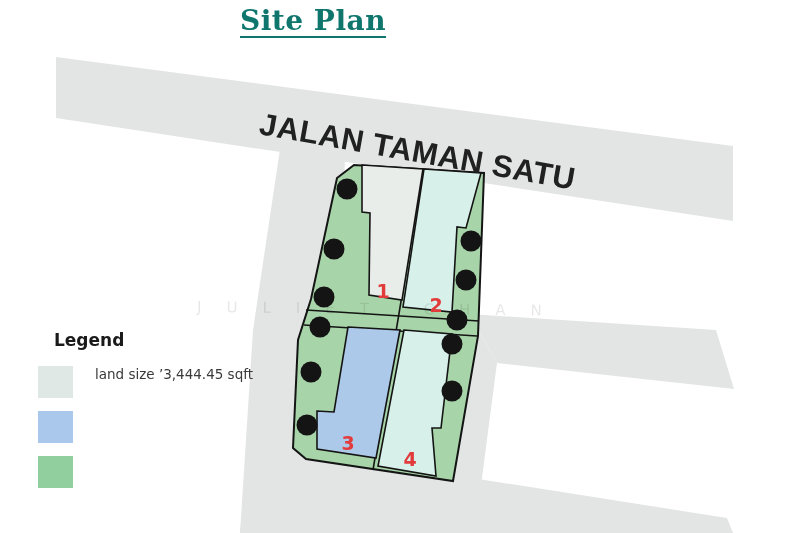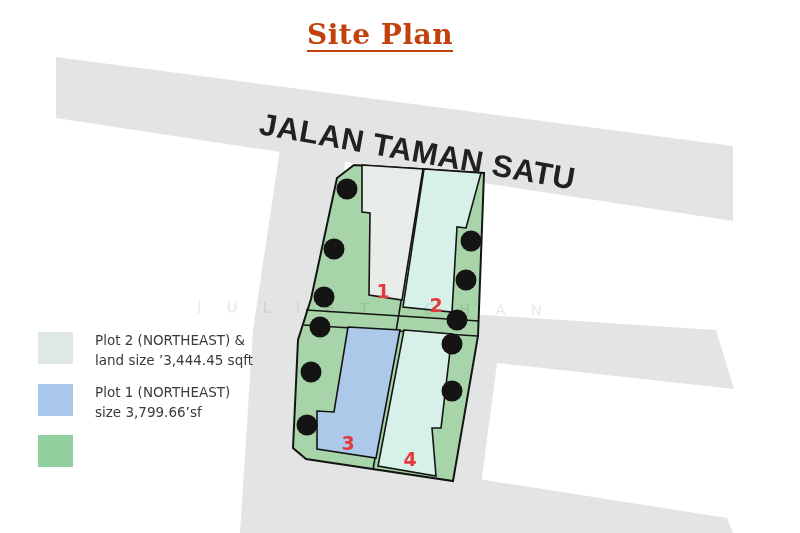--- a/index.html
+++ b/index.html
@@ -1,23 +1,23 @@
 <!DOCTYPE html>
 <html><head>
 <meta charset="utf-8">
 <style>
   html,body{margin:0;padding:0;background:#ffffff;}
   .canvas{
     position:relative;width:800px;height:533px;background:#ffffff;overflow:hidden;
     font-family:"DejaVu Sans","Liberation Sans",sans-serif;
   }
   .title{
-    position:absolute;left:240px;top:18px;width:280px;text-align:center;
+    position:absolute;left:240px;top:4px;width:280px;
     font-family:"DejaVu Serif","Liberation Serif",serif;
-    font-size:28px;font-weight:700;color:#c2410c;letter-spacing:0.5px;
+    font-size:28px;font-weight:700;color:#0f766e;letter-spacing:0.5px;
   }
   .title span{
     text-decoration:underline;
     text-decoration-thickness:2px;
     text-underline-offset:6px;
   }
   .plan-svg{position:absolute;left:0;top:0;}
   .legend{
     position:absolute;left:38px;top:330px;width:230px;
   }
@@ -81,35 +81,31 @@
     <text x="258" y="134" transform="rotate(10 258 134)" font-family="Liberation Sans, DejaVu Sans, sans-serif" font-size="31" font-weight="bold" letter-spacing="0.5" fill="#212121">JALAN TAMAN SATU</text>
 
     <text x="197" y="312" transform="rotate(0.6 197 312)" font-size="15" letter-spacing="25" fill="#000000" opacity="0.09">JULIET CHAN</text>
   </svg>
 
   <div class="title">
     <span>Site Plan</span>
   </div>
 
   <div class="legend">
+    <div class="legend-heading">Legend</div>
 
     <div class="legend-item">
       <div class="swatch" style="background-color: rgb(223, 232, 228);"></div>
       <div class="legend-text">
-        <div class="legend-line">Plot 2 (NORTHEAST) &amp;</div>
         <div class="legend-line">land size ’3,444.45 sqft</div>
       </div>
     </div>
 
     <div class="legend-item">
       <div class="swatch" style="background-color: rgb(169, 200, 236);"></div>
-      <div class="legend-text">
-        <div class="legend-line">Plot 1 (NORTHEAST)</div>
-        <div class="legend-line">size 3,799.66’sf</div>
-      </div>
     </div>
 
     <div class="legend-item">
       <div class="swatch" style="background-color: rgb(146, 207, 158);"></div>
       <div class="legend-text">
       </div>
     </div>
   </div>
 
 </div>

